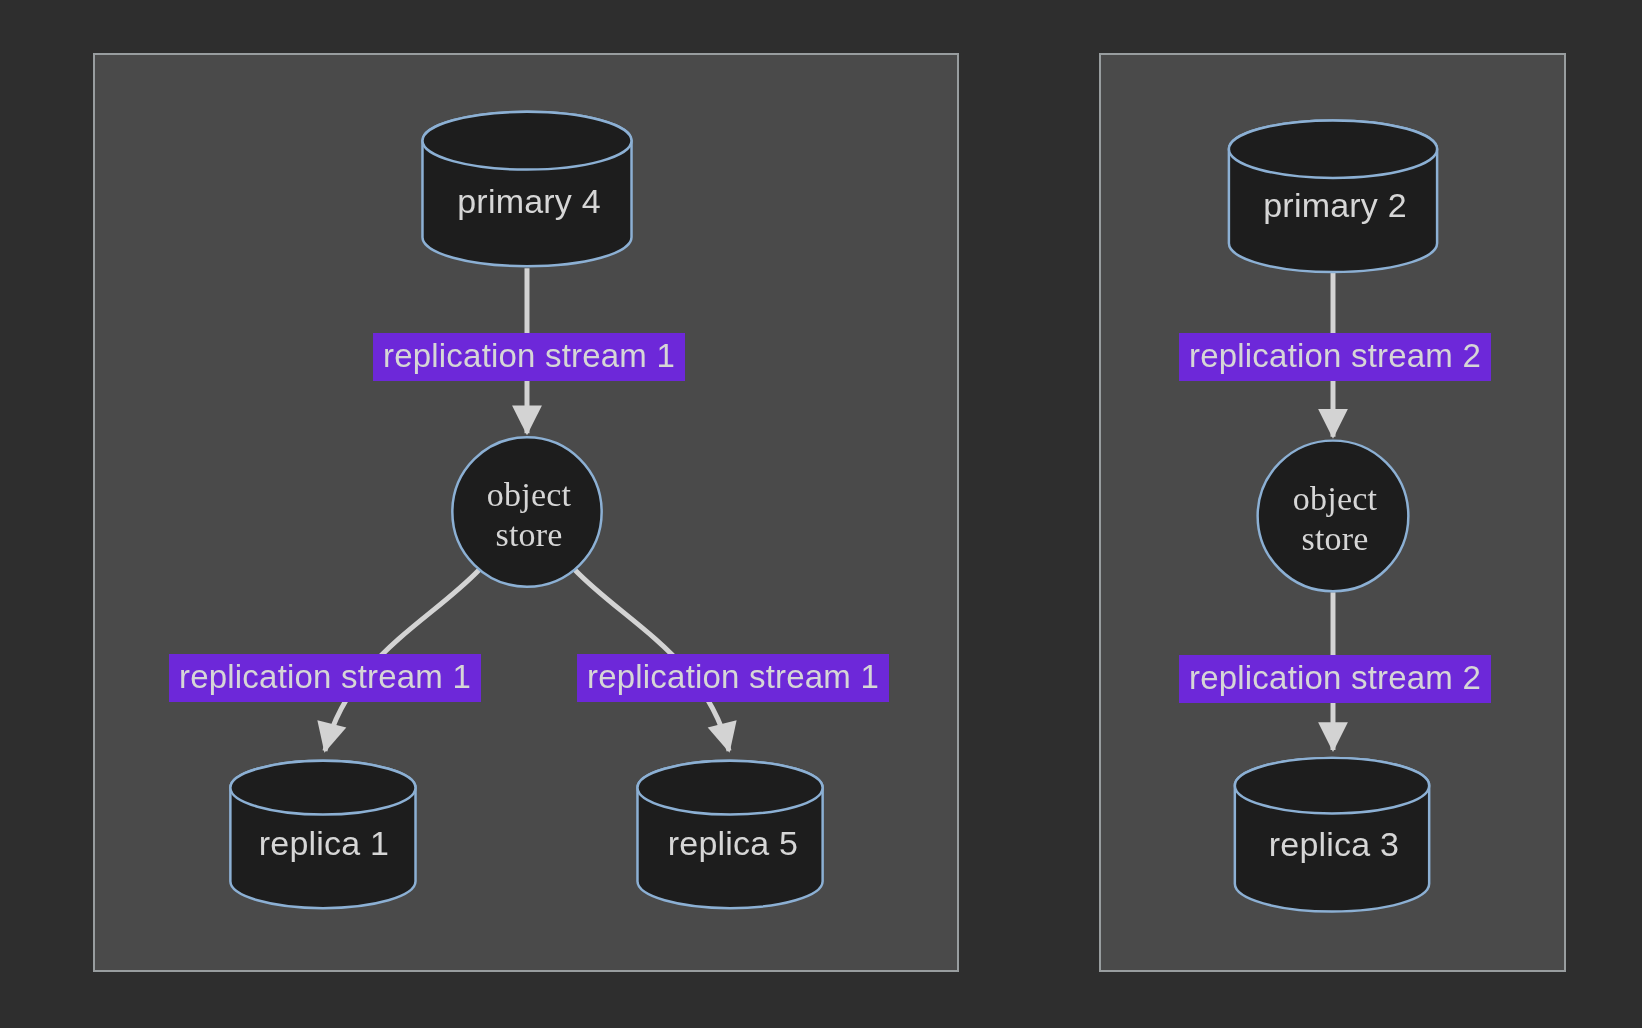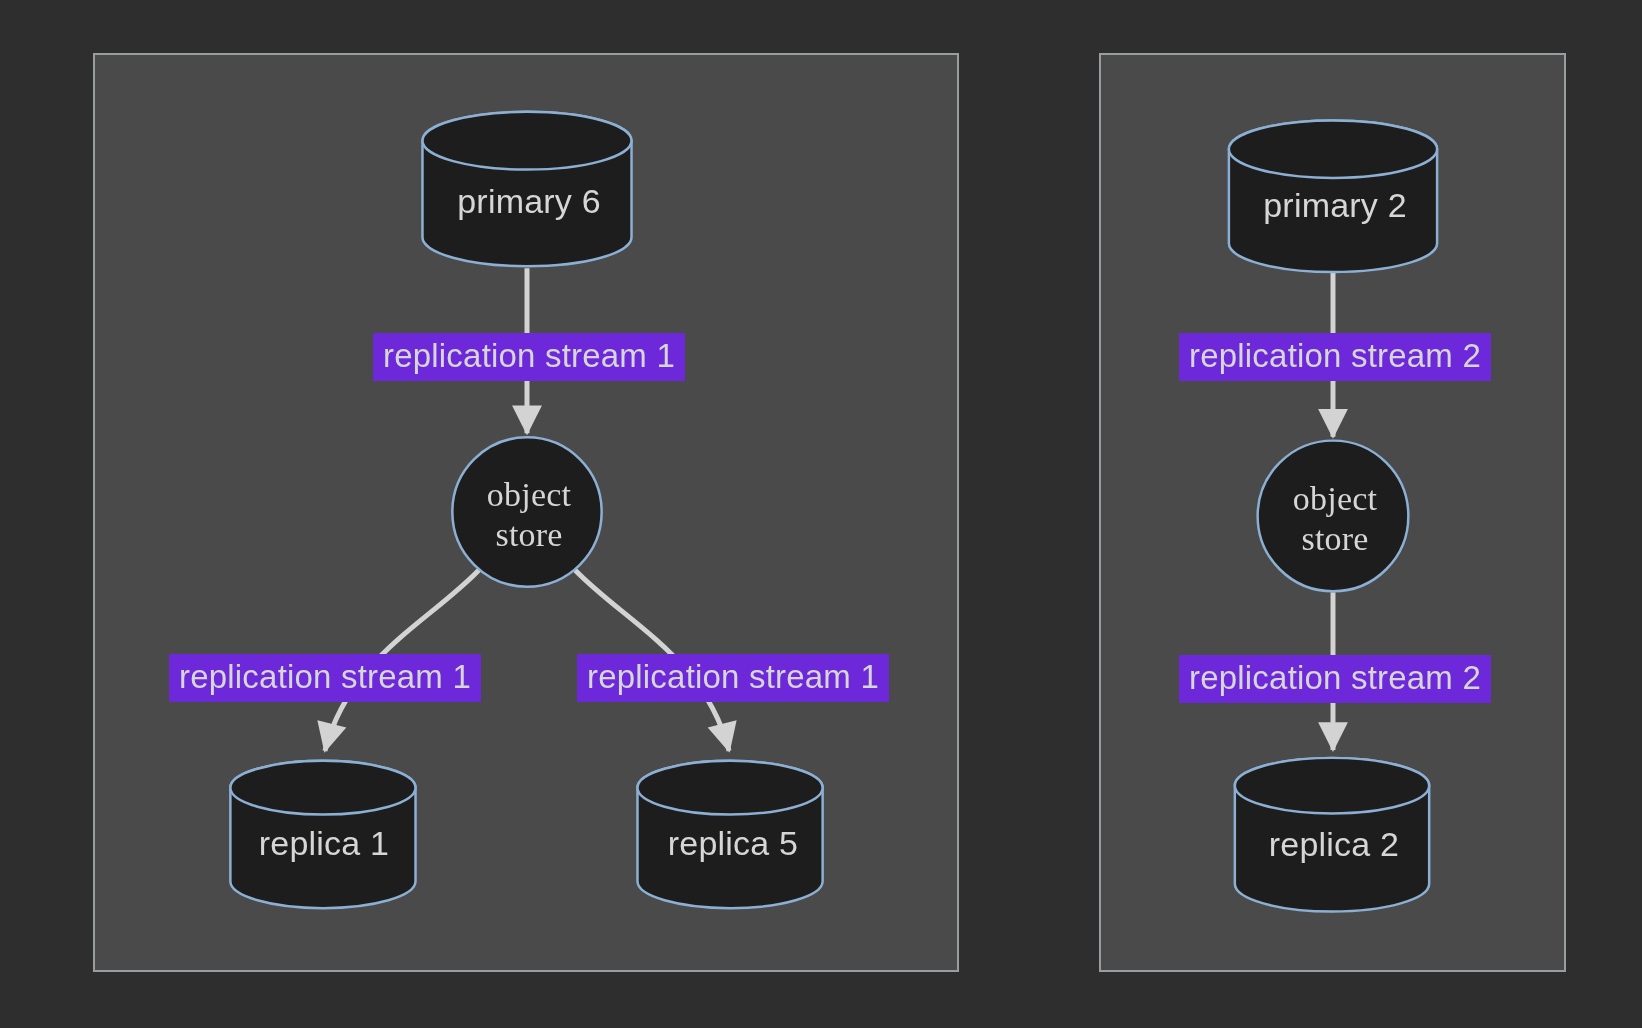--- a/index.html
+++ b/index.html
@@ -94,21 +94,21 @@
         <path class="node-shape" d="M136,736 L136,830 A93,27 0 0 0 322,830 L322,736 A93,27 0 0 0 136,736 Z"></path>
         <ellipse class="node-shape" cx="229" cy="736" rx="93" ry="27"></ellipse>
       </g>
 
       <g>
         <path class="node-shape" d="M545,736 L545,830 A93,27 0 0 0 731,830 L731,736 A93,27 0 0 0 545,736 Z"></path>
         <ellipse class="node-shape" cx="638" cy="736" rx="93" ry="27"></ellipse>
       </g>
     </svg>
 
-    <div class="node-label" style="left:434px; top:146px;">primary 6</div>
+    <div class="node-label" style="left:434px; top:146px;">primary 4</div>
 
     <div class="edge-label" style="left:434px; top:302px;">replication stream 1</div>
 
     <div class="node-label wrap" style="left:434px; top:460px;">object store</div>
 
     <div class="edge-label" style="left:230px; top:623px;">replication stream 1</div>
 
     <div class="edge-label" style="left:638px; top:623px;">replication stream 1</div>
 
     <div class="node-label" style="left:229px; top:788px;">replica 1</div>
@@ -142,16 +142,16 @@
     </svg>
 
     <div class="node-label" style="left:234px; top:150px;">primary 2</div>
 
     <div class="edge-label" style="left:234px; top:302px;">replication stream 2</div>
 
     <div class="node-label wrap" style="left:234px; top:464px;">object store</div>
 
     <div class="edge-label" style="left:234px; top:624px;">replication stream 2</div>
 
-    <div class="node-label" style="left:233px; top:789px;">replica 2</div>
+    <div class="node-label" style="left:233px; top:789px;">replica 3</div>
   </div>
 
 </div>
 
 </body></html>

